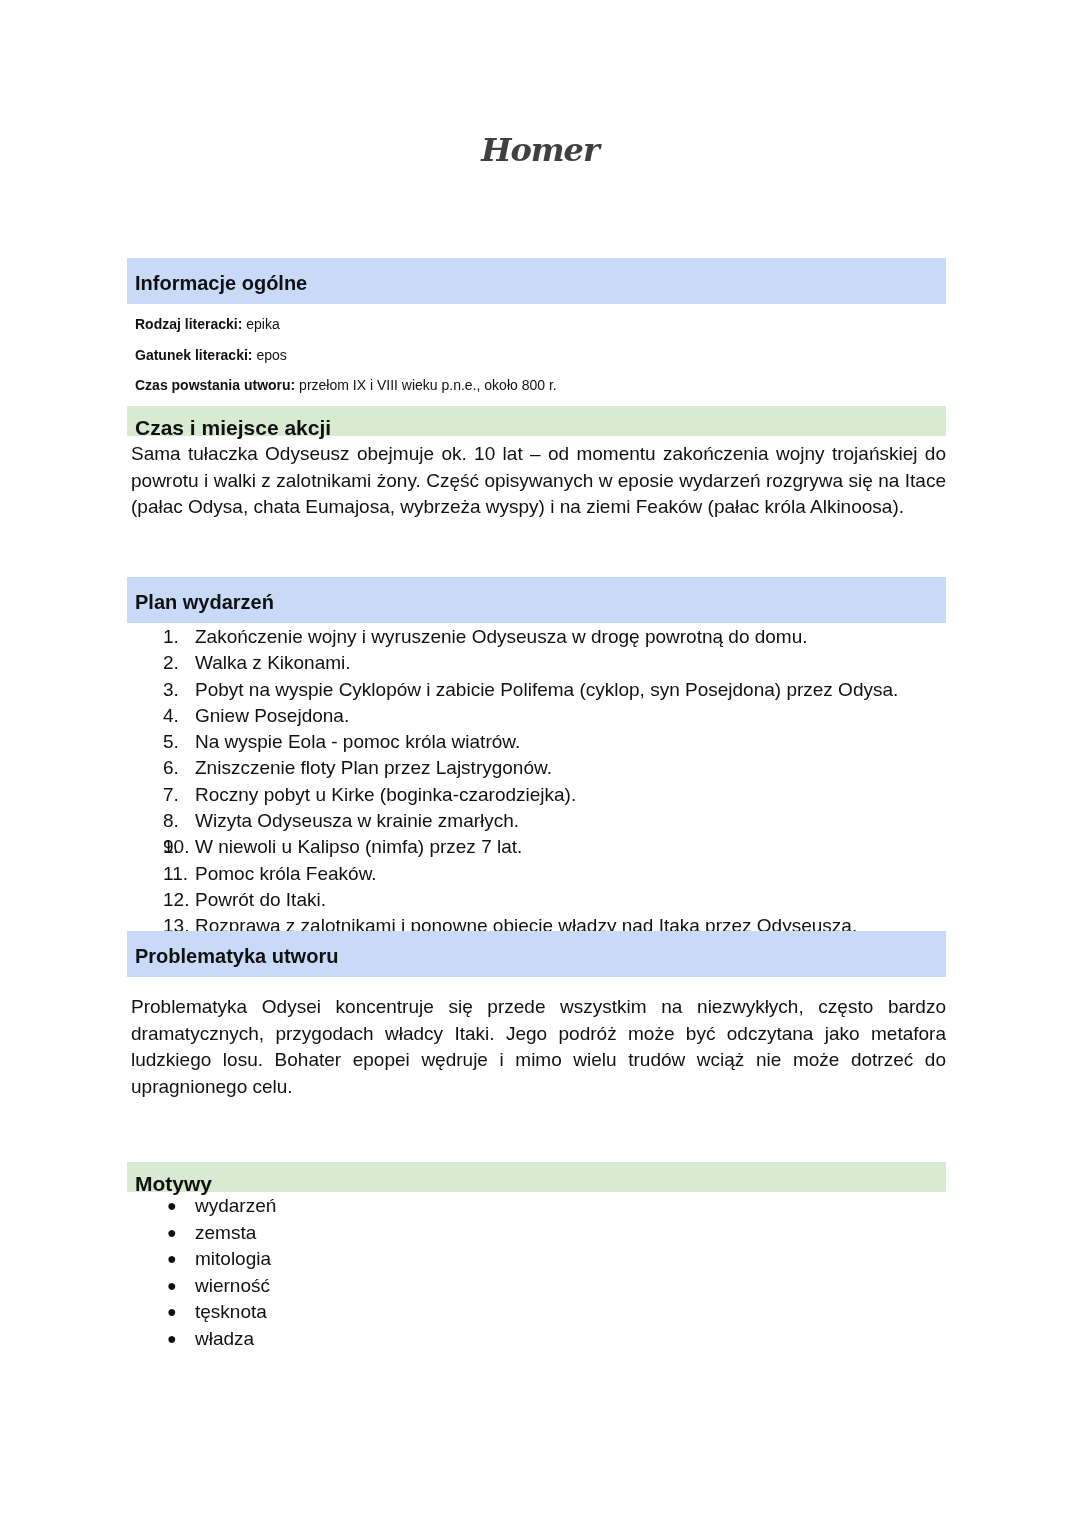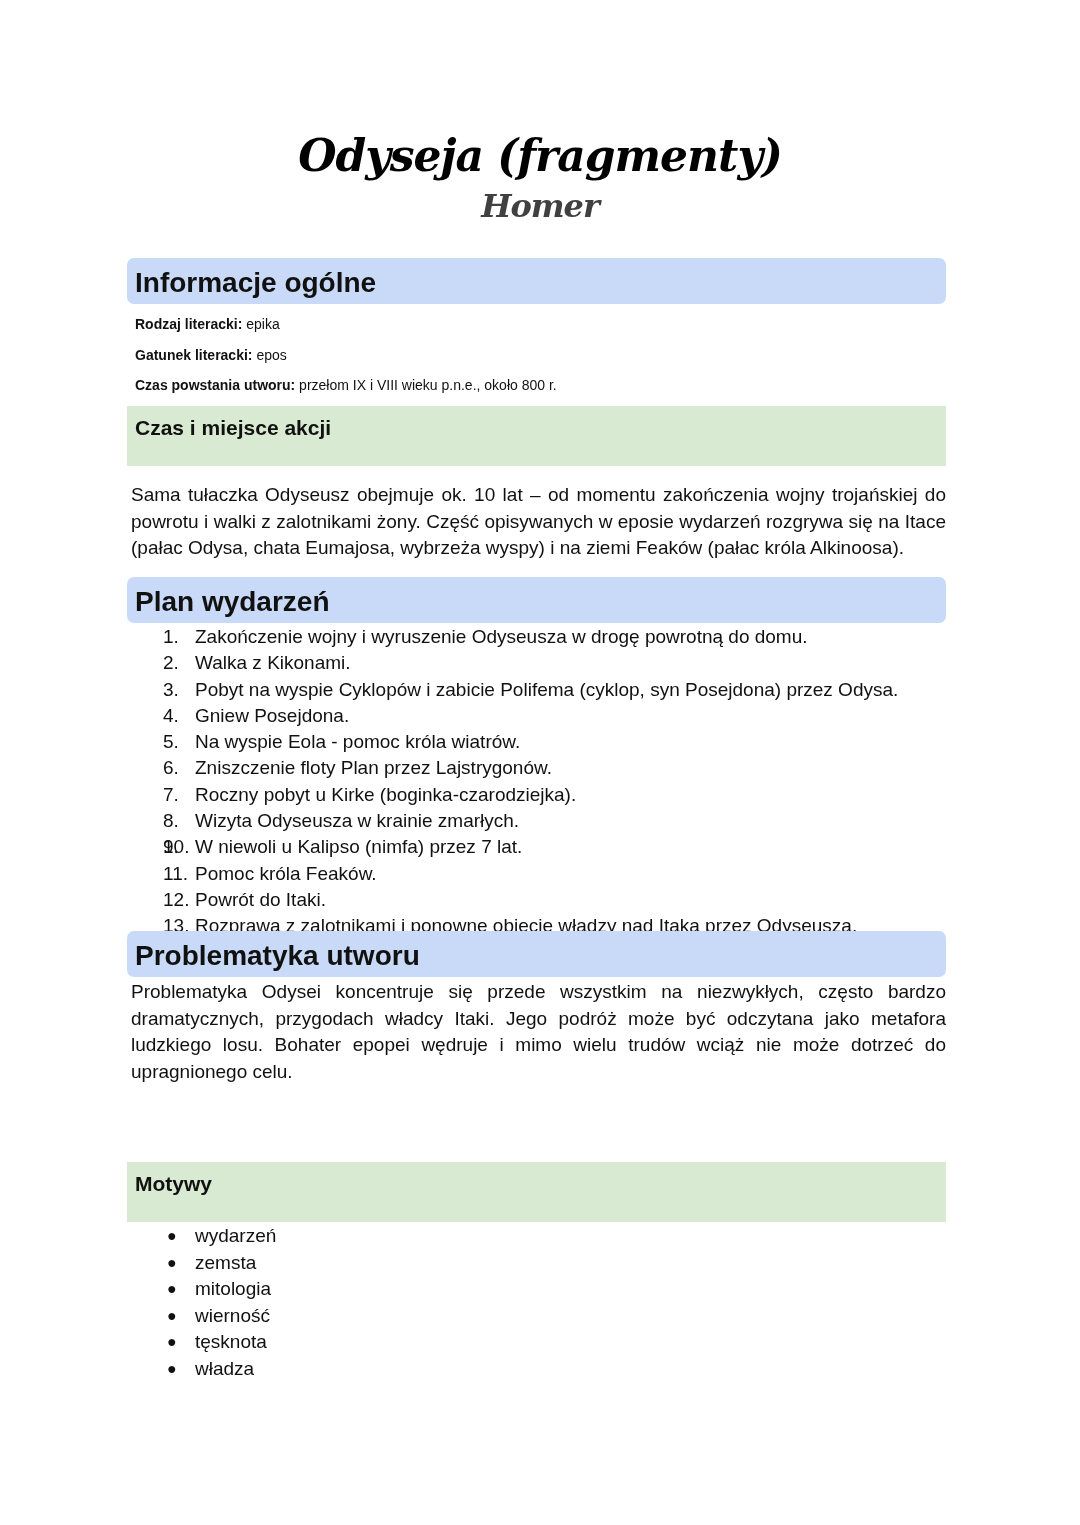--- a/index.html
+++ b/index.html
@@ -49,25 +49,24 @@
     }
     .section-header {
       margin: 0;
       padding: 0 8px;
       font-weight: bold;
       color: #111;
     }
     .hdr-big {
       height: 46px;
       line-height: 50px;
-      font-size: 28px;
-      border-radius: 7px;
+      font-size: 20px;
     }
     .hdr-small {
-      height: 60px;
+      height: 30px;
       line-height: 44px;
       font-size: 21px;
     }
     .blue { background: #c9daf8; }
     .green { background: #d9ead3; }
     .body-text {
       font-size: 19px;
       line-height: 26.5px;
       padding: 0 0 0 4px;
       margin: 0;
@@ -111,36 +110,35 @@
     ul.motifs li .bullet {
       position: absolute;
       left: 40px;
       font-size: 16px;
     }
   </style>
 </head>
 <body>
 
 <div class="title-block">
-  <h1 class="doc-title">Odyseja (fragmenty)</h1>
   <h2 class="doc-author">Homer</h2>
 </div>
 
 <section class="section" style="top:258px;">
   <h3 class="section-header hdr-big blue">Informacje ogólne</h3>
   <div style="padding-top:3px;">
     <p class="info-line"><b>Rodzaj literacki:</b><span> epika</span></p>
     <p class="info-line"><b>Gatunek literacki:</b><span> epos</span></p>
     <p class="info-line"><b>Czas powstania utworu:</b><span> przełom IX i VIII wieku p.n.e., około 800 r.</span></p>
   </div>
 </section>
 
 <section class="section" style="top:406px;">
   <h3 class="section-header hdr-small green">Czas i miejsce akcji</h3>
-  <p class="body-text" style="padding-top:16px;">Sama tułaczka Odyseusz obejmuje ok. 10 lat – od momentu zakończenia wojny trojańskiej do powrotu i walki z zalotnikami żony. Część opisywanych w eposie wydarzeń rozgrywa się na Itace (pałac Odysa, chata Eumajosa, wybrzeża wyspy) i na ziemi Feaków (pałac króla Alkinoosa).</p>
+  <p class="body-text" style="padding-top:5px;">Sama tułaczka Odyseusz obejmuje ok. 10 lat – od momentu zakończenia wojny trojańskiej do powrotu i walki z zalotnikami żony. Część opisywanych w eposie wydarzeń rozgrywa się na Itace (pałac Odysa, chata Eumajosa, wybrzeża wyspy) i na ziemi Feaków (pałac króla Alkinoosa).</p>
 </section>
 
 <section class="section" style="top:577px;">
   <h3 class="section-header hdr-big blue">Plan wydarzeń</h3>
   <ol class="plan" style="padding-top:1px;">
     <li><span class="num">1.</span><span>Zakończenie wojny i wyruszenie Odyseusza w drogę powrotną do domu.</span></li>
     <li><span class="num">2.</span><span>Walka z Kikonami.</span></li>
     <li><span class="num">3.</span><span>Pobyt na wyspie Cyklopów i zabicie  Polifema (cyklop, syn Posejdona) przez Odysa.</span></li>
     <li><span class="num">4.</span><span>Gniew Posejdona.</span></li>
     <li><span class="num">5.</span><span>Na wyspie Eola - pomoc króla wiatrów.</span></li>
@@ -150,21 +148,21 @@
     <li><span class="num">9.</span></li>
     <li><span class="num" style="left:36px;">10.</span><span>W niewoli u Kalipso (nimfa) przez 7 lat.</span></li>
     <li><span class="num">11.</span><span>Pomoc króla Feaków.</span></li>
     <li><span class="num">12.</span><span>Powrót do Itaki.</span></li>
     <li><span class="num">13.</span><span>Rozprawa z zalotnikami i ponowne objęcie władzy nad Itaką przez Odyseusza.</span></li>
   </ol>
 </section>
 
 <section class="section" style="top:931px;">
   <h3 class="section-header hdr-big blue">Problematyka utworu</h3>
-  <p class="body-text" style="padding-top:2px;">Problematyka Odysei koncentruje się przede wszystkim na niezwykłych, często bardzo dramatycznych, przygodach władcy Itaki. Jego podróż może być odczytana jako metafora ludzkiego losu. Bohater epopei wędruje i mimo wielu trudów wciąż nie może dotrzeć do upragnionego celu.</p>
+  <p class="body-text" style="padding-top:17px;">Problematyka Odysei koncentruje się przede wszystkim na niezwykłych, często bardzo dramatycznych, przygodach władcy Itaki. Jego podróż może być odczytana jako metafora ludzkiego losu. Bohater epopei wędruje i mimo wielu trudów wciąż nie może dotrzeć do upragnionego celu.</p>
 </section>
 
 <section class="section" style="top:1162px;">
   <h3 class="section-header hdr-small green">Motywy</h3>
   <ul class="motifs" style="padding-top:1px;">
     <li><span class="bullet">●</span><span>wydarzeń</span></li>
     <li><span class="bullet">●</span><span>zemsta</span></li>
     <li><span class="bullet">●</span><span>mitologia</span></li>
     <li><span class="bullet">●</span><span>wierność</span></li>
     <li><span class="bullet">●</span><span>tęsknota</span></li>

